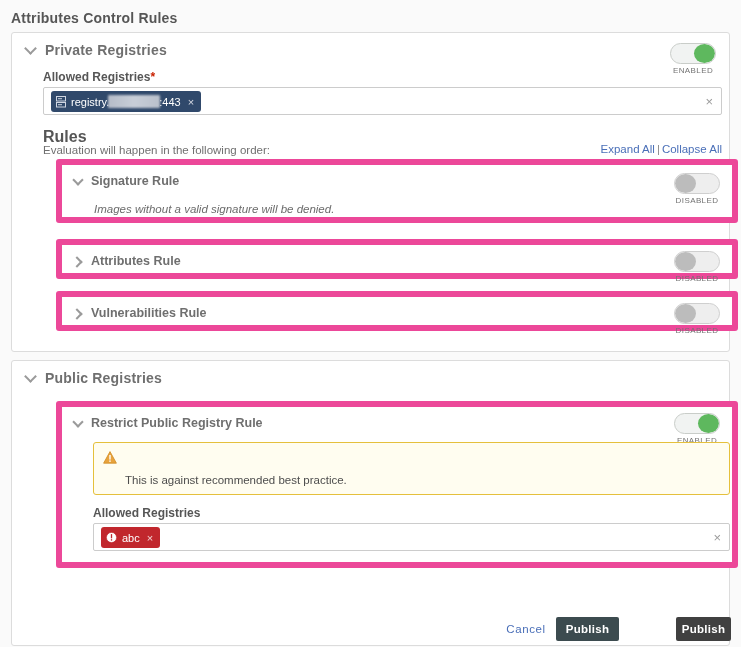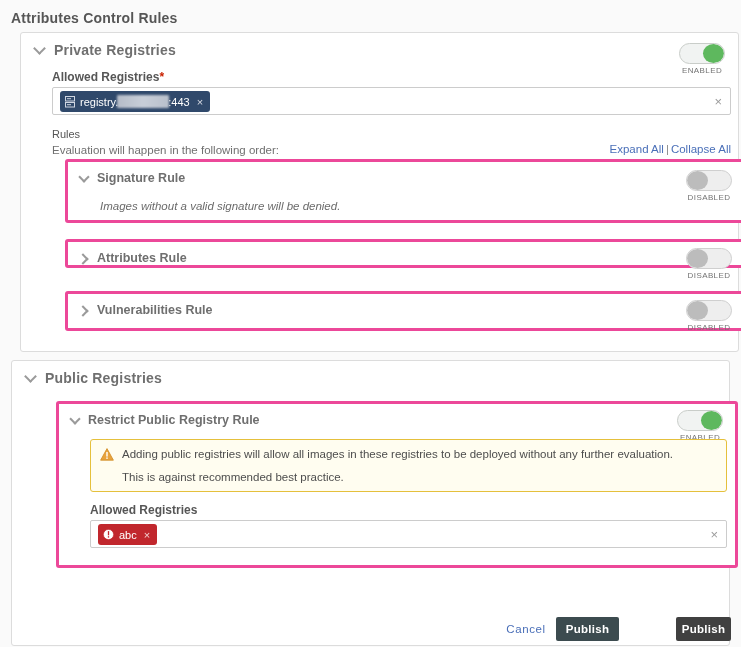--- a/index.html
+++ b/index.html
@@ -37,21 +37,21 @@
   
   .card {
     position: absolute;
     left: 11px;
     width: 719px;
     background: #fff;
     border: 1px solid #dcdcdc;
     border-radius: 3px;
     box-sizing: border-box;
   }
-  #card-private { top: 32px; height: 320px; margin-left: 9px; }
+  #card-private { top: 32px; height: 320px; }
   #card-public  { top: 360px; height: 286px; }
 
   
   .section-head {
     position: absolute;
     left: 12px;
     top: 9px;
     display: flex;
     align-items: center;
     gap: 7px;
@@ -186,22 +186,22 @@
     vertical-align: middle;
     margin: 0 -1px;
     border-radius: 1px;
     filter: blur(1.2px);
   }
   .srv-icon { width: 10px; height: 12px; display: inline-block; }
 
   
   .rules-title {
     position: absolute;
-    font-size: 11px;
-    font-weight: normal;
+    font-size: 16px;
+    font-weight: bold;
     color: #565656;
   }
   .rules-sub {
     position: absolute;
     font-size: 11.5px;
     color: #707070;
   }
   .links {
     position: absolute;
     font-size: 11.5px;
@@ -210,21 +210,21 @@
   }
   .links a { color: #4a6fb8; text-decoration: none; cursor: pointer; }
   .links .sep { color: #8a8a8a; margin: 0 2px; }
 
   
   .rule {
     position: absolute;
     left: 44px;
     width: 682px;
     background: #fff;
-    border: 3px solid #ec4899;
+    border: 6px solid #ec4899;
     border-radius: 3px;
     box-sizing: border-box;
   }
   .rule-head {
     position: absolute;
     left: 10px;
     top: 9px;
     display: flex;
     align-items: center;
     gap: 7px;
@@ -335,21 +335,21 @@
         <span class="chev down sm"></span>
         <span class="rule-title">Signature Rule</span>
       </div>
       <div class="rule-desc" style="top:38px;">Images without a valid signature will be denied.</div>
       <div class="toggle-wrap" style="right:6px; top:8px;">
         <span class="toggle off"><span class="knob"></span></span>
         <span class="toggle-label">DISABLED</span>
       </div>
     </div>
 
-    <div class="rule" style="top:206px; height:29px;">
+    <div class="rule" style="top:206px; height:40px;">
       <div class="rule-head">
         <span class="chev right sm"></span>
         <span class="rule-title">Attributes Rule</span>
       </div>
       <div class="toggle-wrap" style="right:6px; top:6px;">
         <span class="toggle off"><span class="knob"></span></span>
         <span class="toggle-label">DISABLED</span>
       </div>
     </div>
 
@@ -382,21 +382,20 @@
         <span class="toggle on"><span class="knob"></span></span>
         <span class="toggle-label">ENABLED</span>
       </div>
 
       <div class="callout" style="left:31px; top:35px; width:637px; height:53px;">
         <svg class="wtri" width="14" height="13" viewBox="0 0 14 13">
           <path d="M7 0.6 L13.4 12.2 L0.6 12.2 Z" fill="#e8a33d" stroke="#d08a22" stroke-width="0.8" stroke-linejoin="round"></path>
           <rect x="6.3" y="4" width="1.4" height="4.6" fill="#fff"></rect>
           <rect x="6.3" y="9.4" width="1.4" height="1.5" fill="#fff"></rect>
         </svg>
-        <div class="ctext" style="top:8px;">Adding public registries will allow all images in these registries to be deployed without any further evaluation.</div>
         <div class="ctext" style="top:31px;">This is against recommended best practice.</div>
       </div>
 
       <div class="field-label" style="left:31px; top:99px;">Allowed Registries</div>
 
       <div class="taginput" style="left:31px; top:116px; width:637px; height:28px;">
         <span class="chip red" style="left:7px; top:3px;">
           <svg width="11" height="11" viewBox="0 0 11 11">
             <circle cx="5.5" cy="5.5" r="5.1" fill="#fff"></circle>
             <circle cx="5.5" cy="5.5" r="5.1" fill="none" stroke="#c1272d" stroke-width="0.6"></circle>

